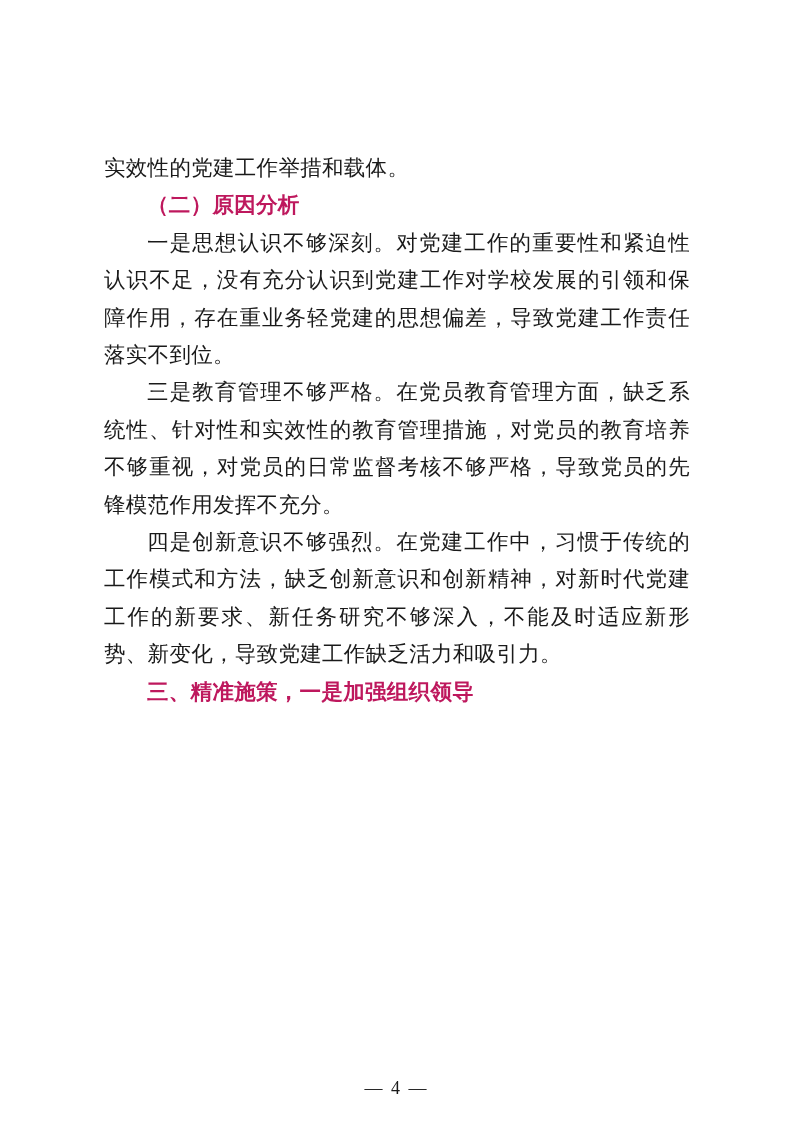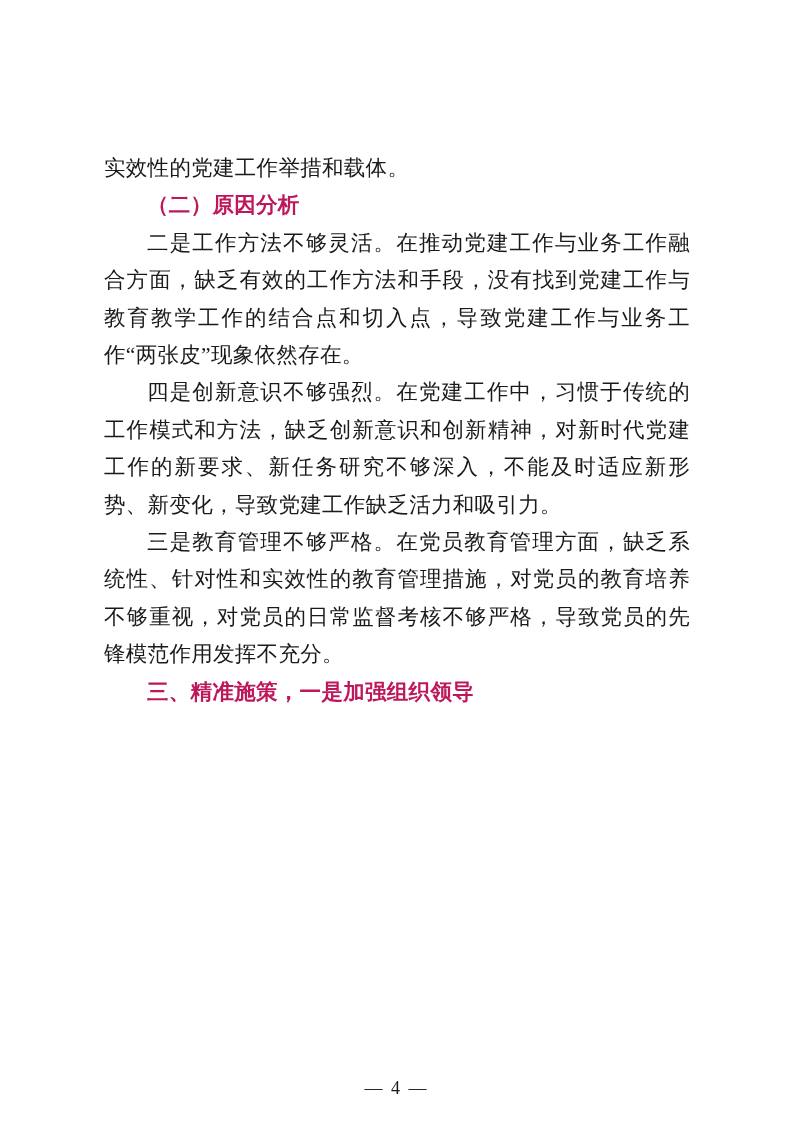--- a/index.html
+++ b/index.html
@@ -55,19 +55,19 @@
     font-family: "Liberation Serif", "DejaVu Serif", serif;
   }
 </style>
 </head>
 <body>
 
 <div class="page">
   <div class="content">
     <p class="body-noindent">实效性的党建工作举措和载体。</p>
     <p class="heading">（二）原因分析</p>
-    <p class="body-indent">二是工作方法不够灵活。在推动党建工作与业务工作融合方面，缺乏有效的工作方法和手段，没有找到党建工作与教育教学工作的结合点和切入点，导致党建工作与业务工作“两张皮”现象依然存在。</p>
+    <p class="body-indent">一是思想认识不够深刻。对党建工作的重要性和紧迫性认识不足，没有充分认识到党建工作对学校发展的引领和保障作用，存在重业务轻党建的思想偏差，导致党建工作责任落实不到位。</p>
+    <p class="body-indent">三是教育管理不够严格。在党员教育管理方面，缺乏系统性、针对性和实效性的教育管理措施，对党员的教育培养不够重视，对党员的日常监督考核不够严格，导致党员的先锋模范作用发挥不充分。</p>
     <p class="body-indent">四是创新意识不够强烈。在党建工作中，习惯于传统的工作模式和方法，缺乏创新意识和创新精神，对新时代党建工作的新要求、新任务研究不够深入，不能及时适应新形势、新变化，导致党建工作缺乏活力和吸引力。</p>
-    <p class="body-indent">三是教育管理不够严格。在党员教育管理方面，缺乏系统性、针对性和实效性的教育管理措施，对党员的教育培养不够重视，对党员的日常监督考核不够严格，导致党员的先锋模范作用发挥不充分。</p>
     <p class="heading">三、精准施策，一是加强组织领导</p>
   </div>
   <div class="footer">— 4 —</div>
 </div>
 
 </body></html>

